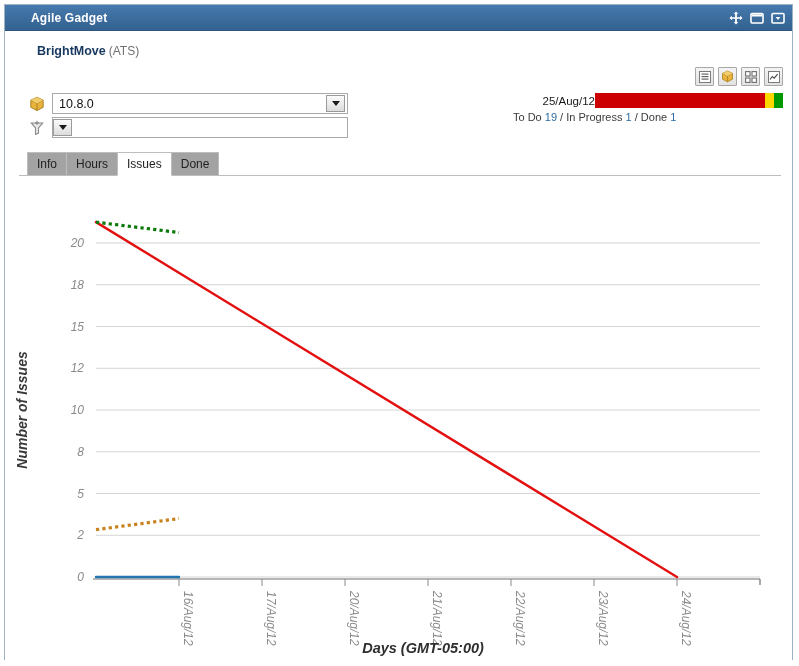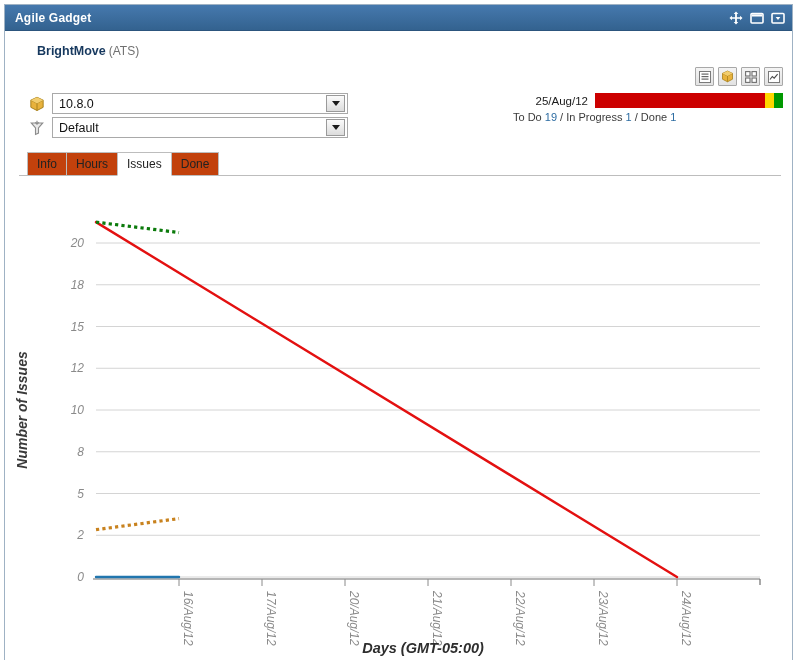--- a/index.html
+++ b/index.html
@@ -28,20 +28,21 @@
 
   
   .titlebar {
     position: relative;
     height: 25px;
     background: #3b6ea5;
     background: linear-gradient(#4679ae, #33628f);
     border-bottom: 1px solid #2c557d;
     display: flex;
     align-items: center;
+    padding-left: 16px;
   }
   .title-text {
     color: #ffffff;
     font-size: 12px;
     font-weight: bold;
     padding-left: 10px;
     letter-spacing: .2px;
   }
   .title-icons {
     position: absolute;
@@ -168,21 +169,20 @@
     height: 40px;
   }
   .burn-top {
     display: flex;
     align-items: center;
     justify-content: flex-end;
   }
   .burn-date {
     font-size: 11.5px;
     color: #1a1a1a;
-    margin-right: 7px;
     white-space: nowrap;
   }
   .pbar {
     width: 188px;
     height: 15px;
     display: flex;
     border: 0;
   }
   .pseg { height: 15px; }
   .burn-legend {
@@ -203,21 +203,21 @@
     display: flex;
     align-items: flex-end;
     z-index: 3;
   }
   .tab {
     font-size: 12px;
     color: #222;
     padding: 4px 9px 4px 9px;
     border: 1px solid #bdbdbd;
     border-bottom: 1px solid #bdbdbd;
-    background: #c2410c;
+    background: #a3a3a3;
     margin-right: -1px;
     cursor: pointer;
     line-height: 14px;
   }
   .tab.active {
     background: #ffffff;
     font-weight: normal;
     border-bottom: 1px solid #ffffff;
     position: relative;
     z-index: 4;
@@ -351,21 +351,20 @@
     </div>
 
     <div class="sel-row r2">
       <span class="sel-ico">
         <svg width="16" height="16" viewBox="0 0 14 14">
           <path d="M2 2.6 H12 L8.3 7 V11.4 L5.7 12.6 V7 Z" fill="#e9e9e9" stroke="#8c8c8c" stroke-width="1"></path>
           <path d="M7 0.6 V3.4 M5.4 2.1 L7 3.6 L8.6 2.1" fill="none" stroke="#8c8c8c" stroke-width="1"></path>
         </svg>
       </span>
       <div class="sel-box">
-        <span class="sel-val" title="Select filter">Default</span>
         <span class="sel-arrow">
           <span class="caret"></span>
         </span>
       </div>
     </div>
 
     <div class="burn-head">
       <div class="burn-top">
         <span class="burn-date">25/Aug/12</span>
         <span class="pbar" id="pbar">

